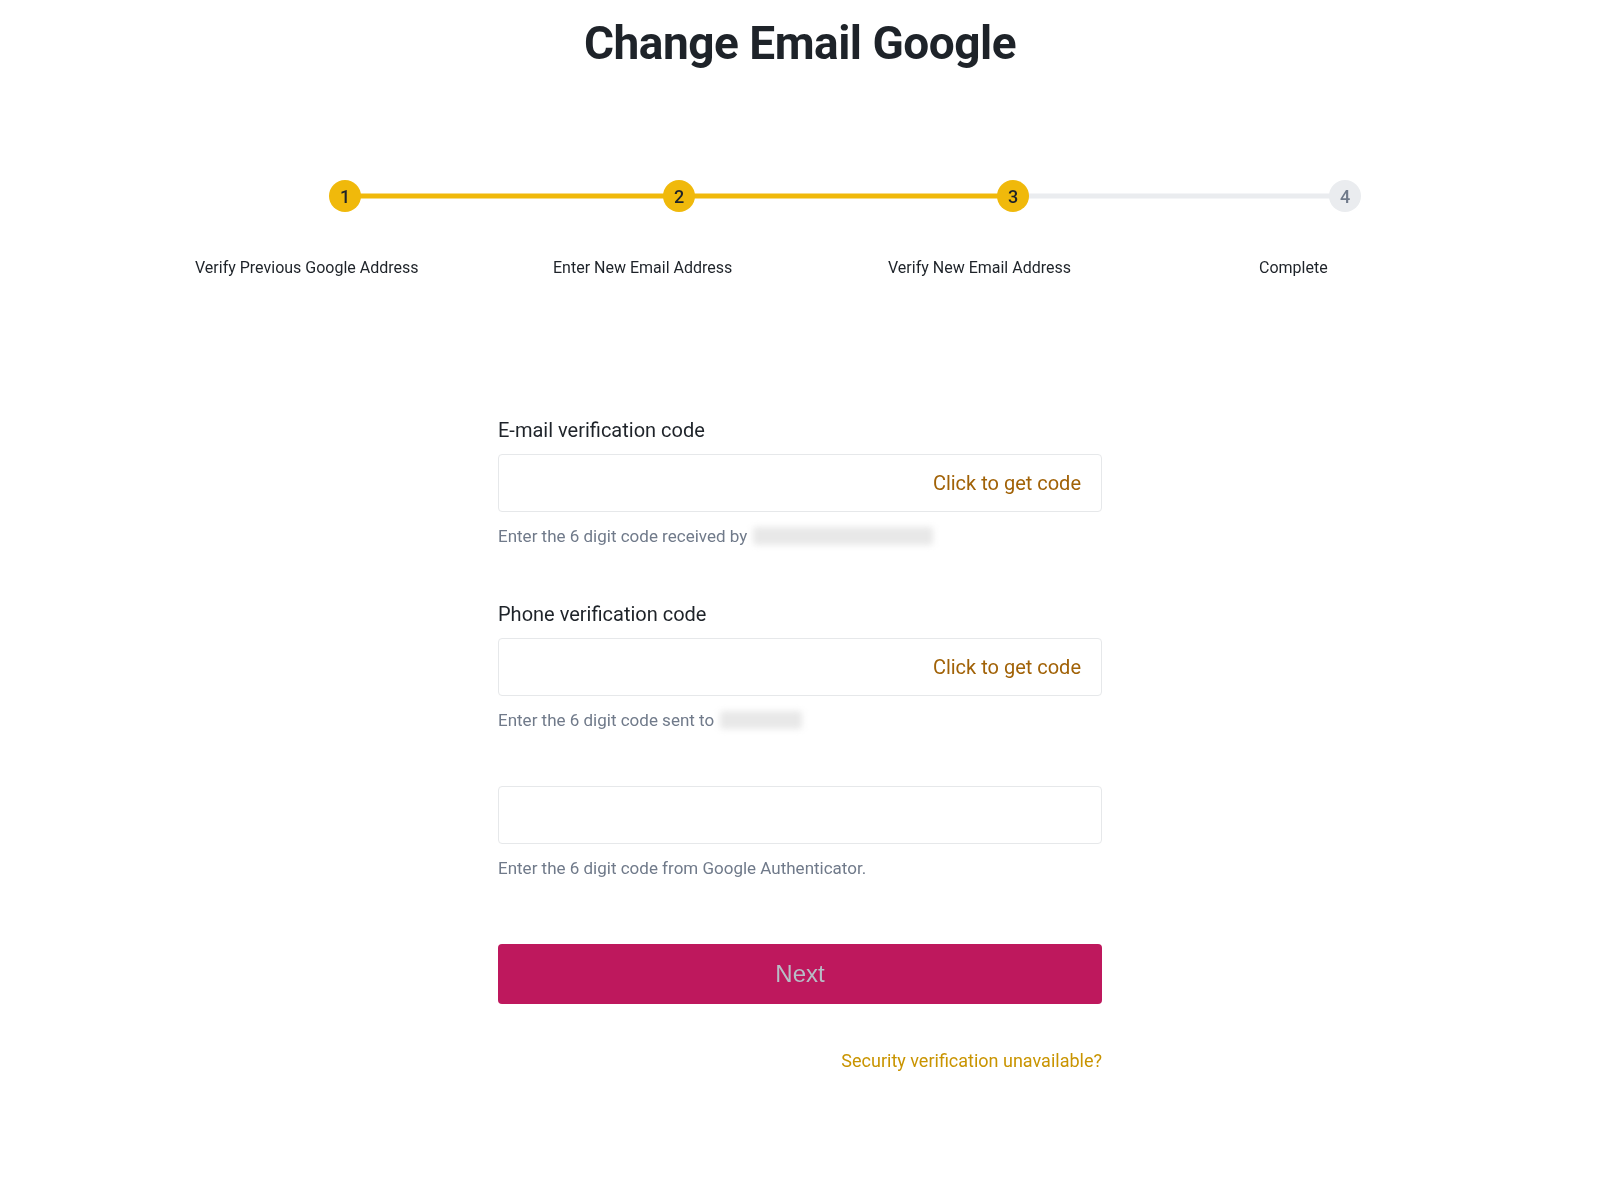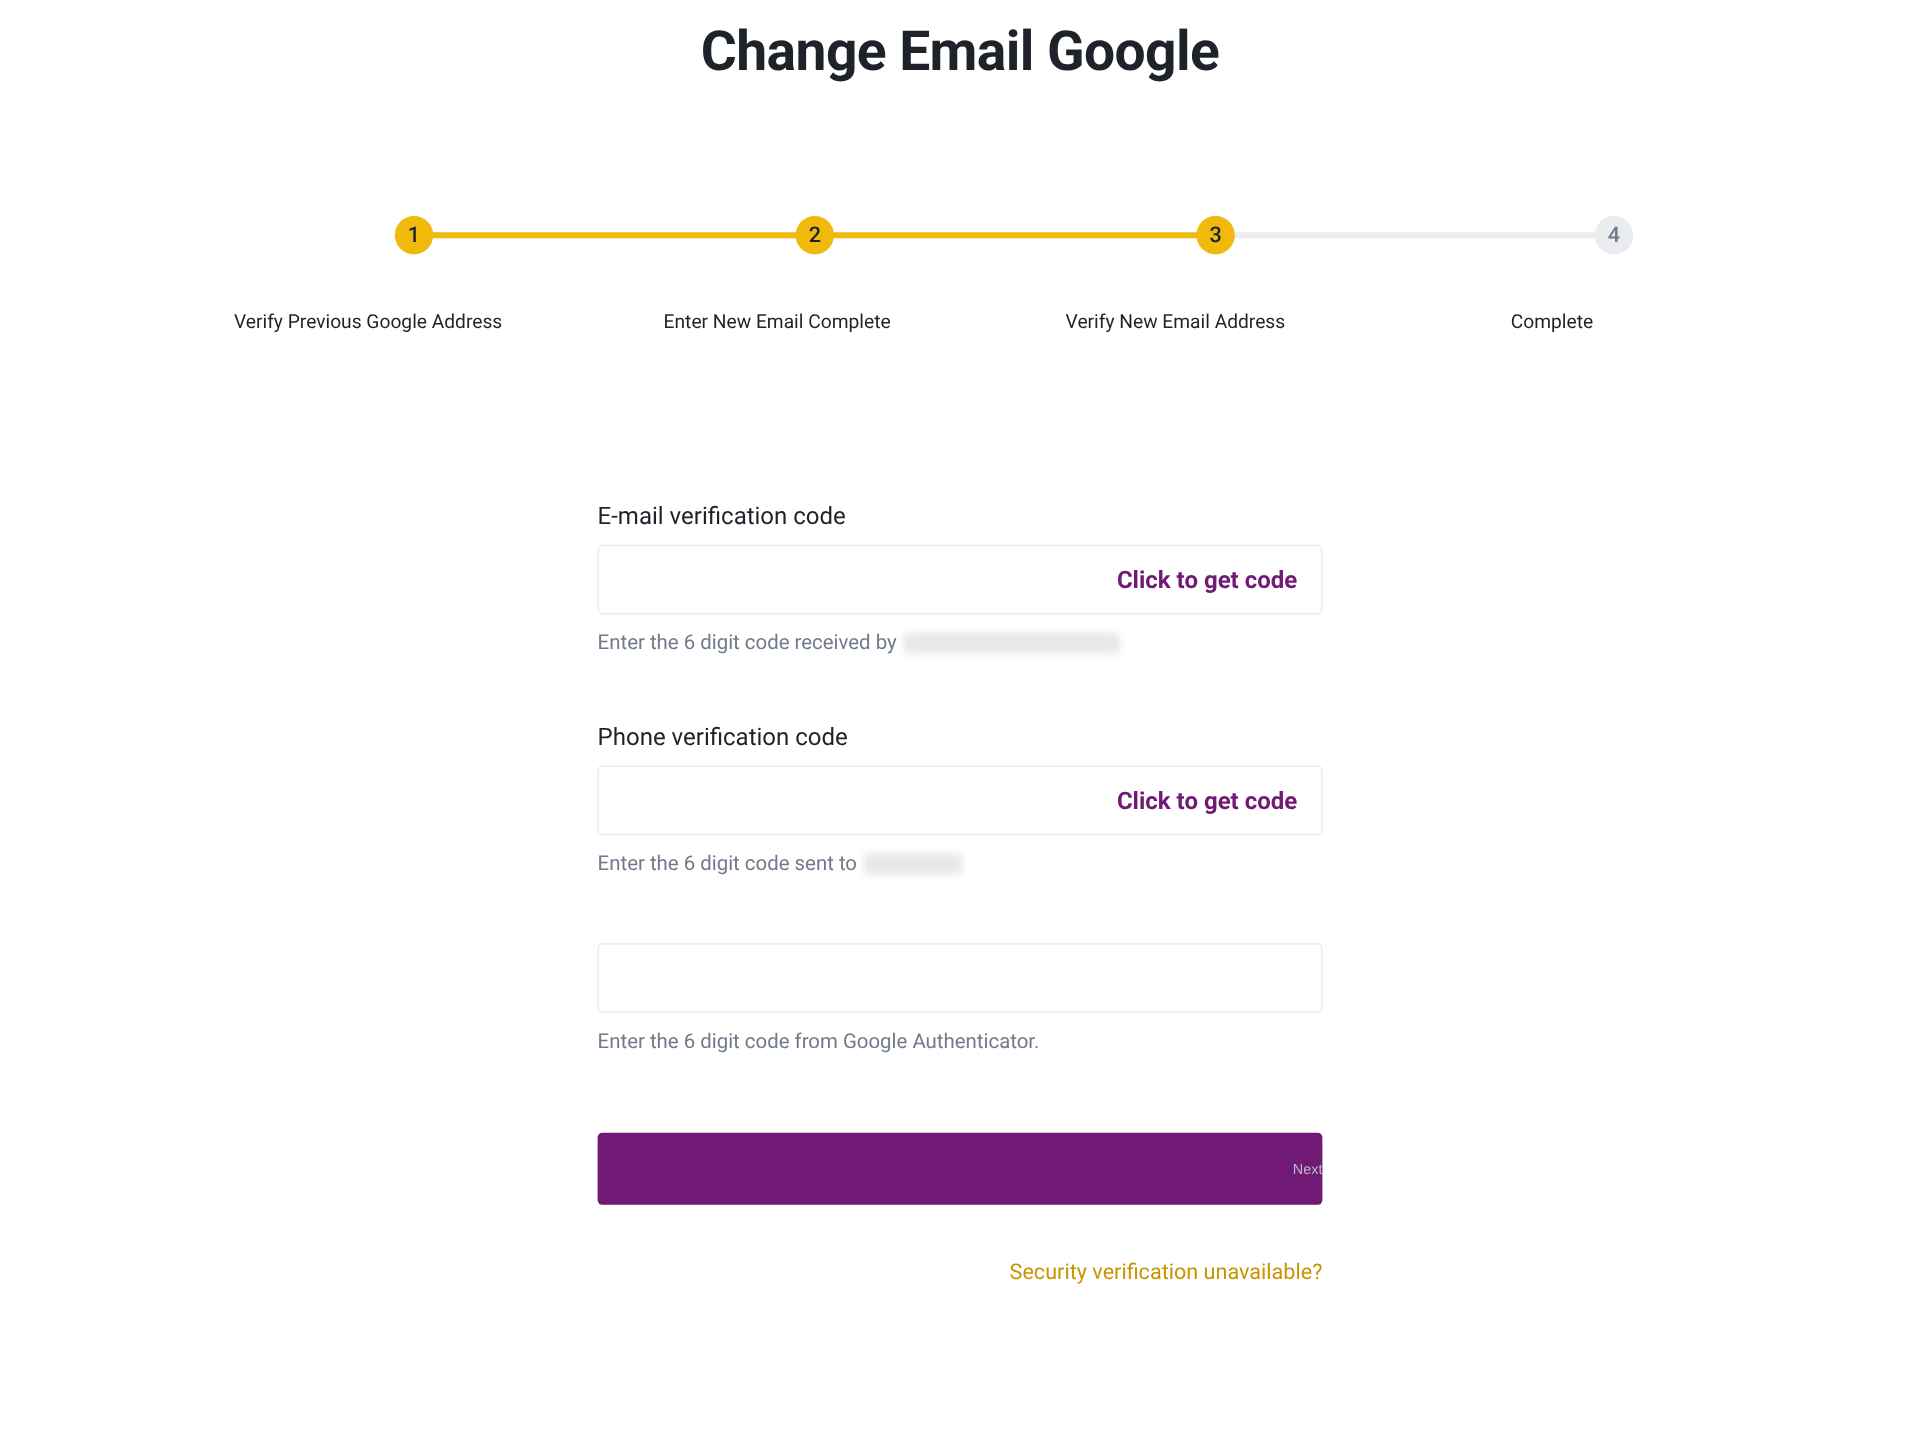--- a/index.html
+++ b/index.html
@@ -111,23 +111,23 @@
     .input-field {
       flex: 1;
       border: none;
       outline: none;
       font-size: 18px;
       color: #1e2329;
       background: transparent;
       height: 100%;
     }
     .get-code-link {
-      color: #701a75;
+      color: #a16207;
       font-size: 20px;
-      font-weight: 700;
+      font-weight: 400;
       cursor: pointer;
       white-space: nowrap;
     }
     .hint-row {
       margin-top: 14px;
       font-size: 17px;
       color: #707a8a;
       display: flex;
       align-items: center;
       gap: 6px;
@@ -139,29 +139,28 @@
       height: 18px;
       filter: blur(3px);
       border-radius: 2px;
     }
     .redacted.long { width: 180px; }
     .redacted.short { width: 82px; }
     
     .next-button {
       width: 100%;
       height: 60px;
-      background: #701a75;
+      background: #be185d;
       color: #b7bdc6;
       border: none;
       border-radius: 4px;
-      font-size: 12px;
+      font-size: 24px;
       font-weight: 500;
       cursor: pointer;
       margin-top: 10px;
-      text-align: right;
     }
     .security-link {
       text-align: right;
       margin-top: 46px;
       font-size: 18px;
       color: #c99400;
       cursor: pointer;
       font-weight: 400;
     }
   </style>
@@ -186,21 +185,21 @@
       </div>
       <div class="stepper-circle active" style="left: 66.8%;">
         <span>3</span>
       </div>
       <div class="stepper-circle inactive" style="left: 100%;">
         <span>4</span>
       </div>
     </div>
     <div class="stepper-labels-wrap">
       <span class="step-label sl1">Verify Previous Google Address</span>
-      <span class="step-label sl2">Enter New Email Complete</span>
+      <span class="step-label sl2">Enter New Email Address</span>
       <span class="step-label sl3">Verify New Email Address</span>
       <span class="step-label sl4">Complete</span>
     </div>
   </div>
 
   <div class="form-area">
 
     <div class="field-group">
       <div class="field-label">E-mail verification code</div>
       <div class="input-wrap">

